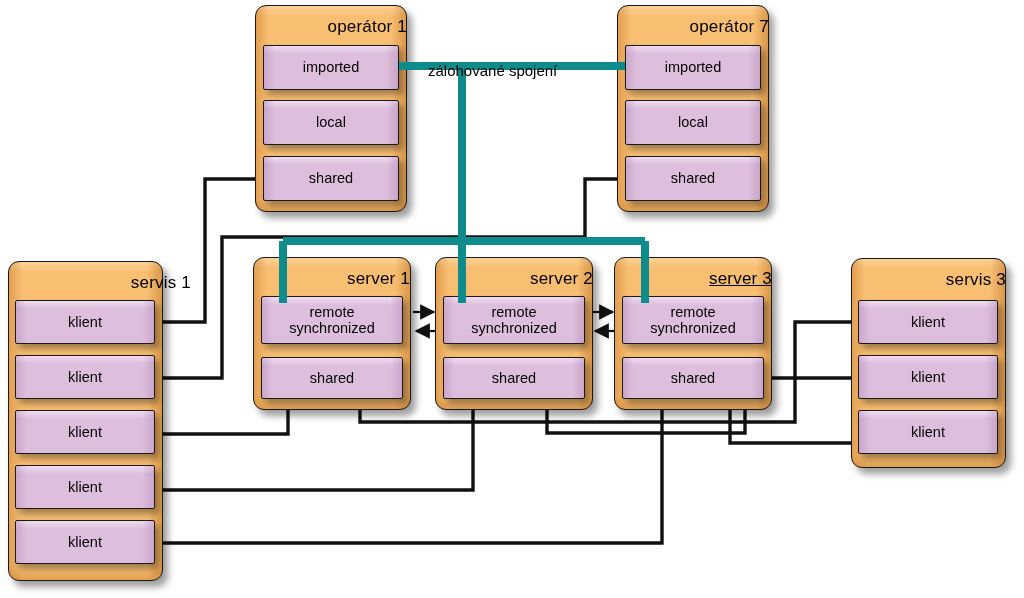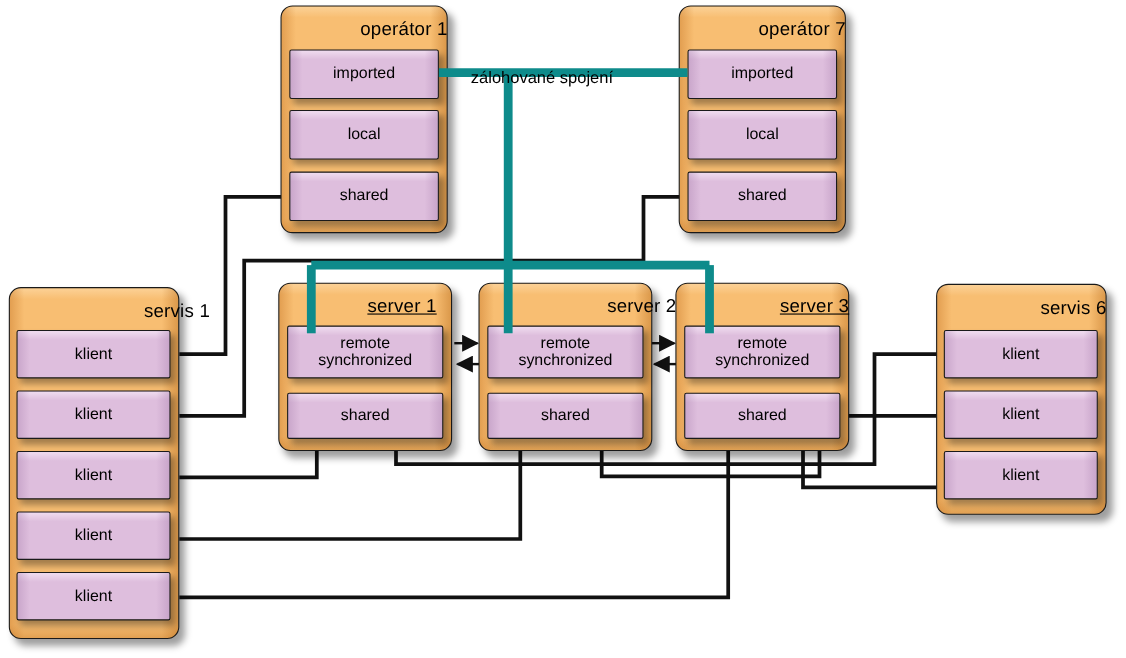--- a/index.html
+++ b/index.html
@@ -103,32 +103,32 @@
       <div class="cell" style="left: 625px; top: 45px; width: 136px; height: 45px;">
         <div>imported</div>
       </div>
       <div class="cell" style="left: 625px; top: 100px; width: 136px; height: 45px;">
         <div>local</div>
       </div>
       <div class="cell" style="left: 625px; top: 156px; width: 136px; height: 45px;">
         <div>shared</div>
       </div>
       <div class="group" style="left: 253px; top: 257px; width: 158px; height: 153px;"></div>
-      <div class="group-title" style="left: 237px; width: 160px; top: 269px; text-decoration: underline;">server 1</div>
+      <div class="group-title" style="left: 250px; width: 160px; top: 269px;">server 1</div>
       <div class="cell" style="left: 261px; top: 296px; width: 142px; height: 48px;">
         <div>
           <span>remote</span>
           <span>synchronized</span>
         </div>
       </div>
       <div class="cell" style="left: 261px; top: 357px; width: 142px; height: 42px;">
         <div>shared</div>
       </div>
       <div class="group" style="left: 435px; top: 257px; width: 158px; height: 153px;"></div>
-      <div class="group-title" style="left: 435px; width: 180px; top: 269px;">server 2</div>
+      <div class="group-title" style="left: 435px; width: 158px; top: 269px;">server 2</div>
       <div class="cell" style="left: 443px; top: 296px; width: 142px; height: 48px;">
         <div>
           <span>remote</span>
           <span>synchronized</span>
         </div>
       </div>
       <div class="cell" style="left: 443px; top: 357px; width: 142px; height: 42px;">
         <div>shared</div>
       </div>
       <div class="group" style="left: 614px; top: 257px; width: 158px; height: 153px;"></div>
@@ -153,21 +153,21 @@
       <div class="cell" style="left: 15px; top: 410px; width: 140px; height: 44px;">
         <div>klient</div>
       </div>
       <div class="cell" style="left: 15px; top: 465px; width: 140px; height: 44px;">
         <div>klient</div>
       </div>
       <div class="cell" style="left: 15px; top: 520px; width: 140px; height: 44px;">
         <div>klient</div>
       </div>
       <div class="group" style="left: 851px; top: 258px; width: 155px; height: 210px;"></div>
-      <div class="group-title" style="left: 851px; width: 155px; top: 270px;">servis 6</div>
+      <div class="group-title" style="left: 851px; width: 155px; top: 270px;">servis 3</div>
       <div class="cell" style="left: 858px; top: 300px; width: 140px; height: 44px;">
         <div>klient</div>
       </div>
       <div class="cell" style="left: 858px; top: 355px; width: 140px; height: 44px;">
         <div>klient</div>
       </div>
       <div class="cell" style="left: 858px; top: 410px; width: 140px; height: 44px;">
         <div>klient</div>
       </div>
     </div>

